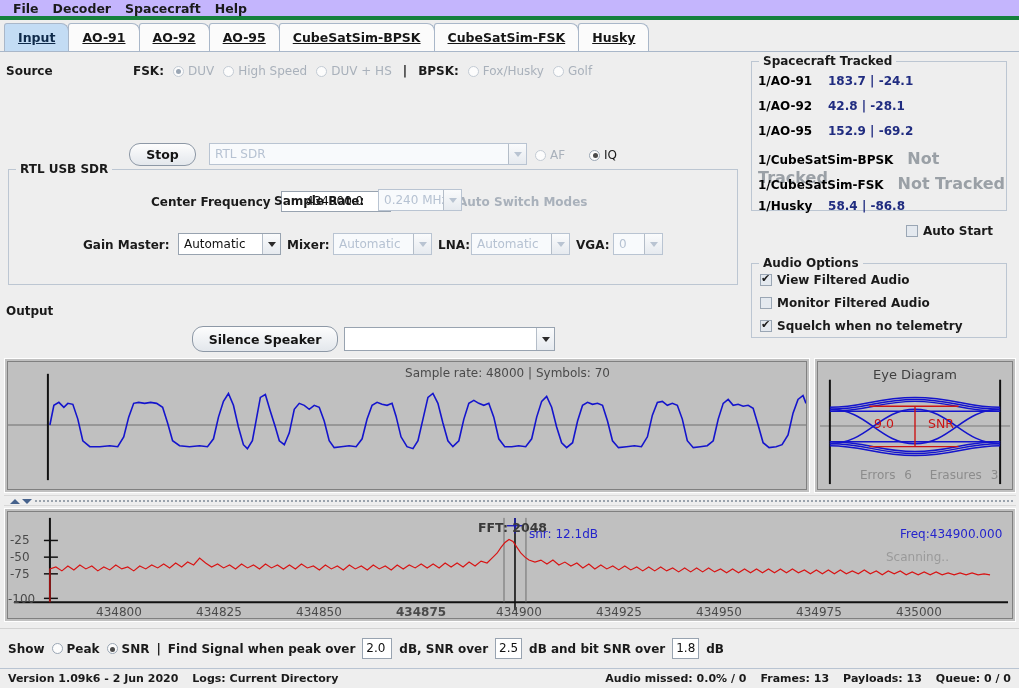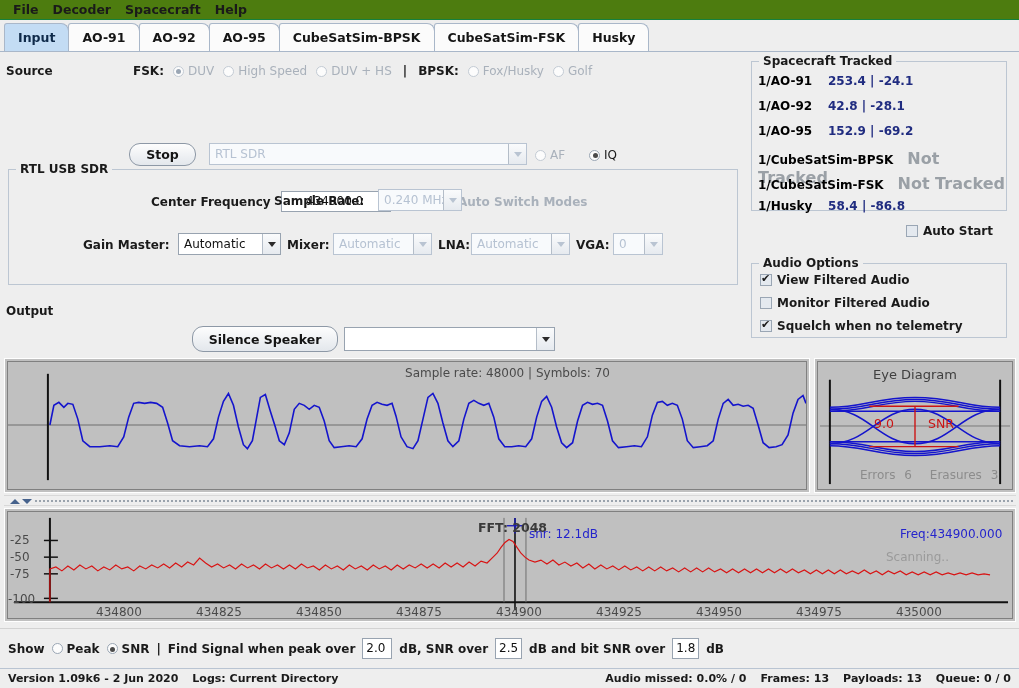--- a/index.html
+++ b/index.html
@@ -8,24 +8,24 @@
     width:1019px; height:688px;
     font-family:"DejaVu Sans","Liberation Sans",sans-serif;
     font-size:12px;
     background:#eeeeee;
     color:#000;
     overflow:hidden;
     position:relative;
   }
   
   #menubar {
-    height:20px; background:#4d7c0f;
+    height:20px; background:#c4b5fd;
     display:flex; align-items:center;
     padding-left:6px;
-    border-bottom:1px solid #15803d;
+    border-bottom:4px solid #15803d;
   }
   #menubar .menu-item {
     font-size:12.5px; font-weight:bold; color:#1a1a1a;
     padding:1px 7px; cursor:default;
   }
   
   #tabbar {
     position:relative;
     height:32px;
     background:#eeeeee;
@@ -38,20 +38,21 @@
     margin-right:-1px;
     padding:0 13px;
     display:flex; align-items:center; justify-content:center;
     font-size:12.5px; font-weight:bold; color:#151515;
     background:#fbfbfb;
     border:1px solid #a9b7c9;
     border-bottom:none;
     border-radius:3px 8px 0 0;
     cursor:default;
     white-space:nowrap;
+    text-decoration:underline;
   }
   .tab.active {
     background:#c3dcf4;
     border-color:#a9b7c9;
     color:#0f2a4a;
     border-radius:3px 8px 0 0;
   }
   
   #content { position:relative; height:calc(688px - 20px - 32px); background:#eeeeee; }
   .lbl { font-size:12px; font-weight:bold; color:#1a1a1a; }
@@ -276,21 +277,21 @@
   <div class="combo" style="position:absolute;left:344px;top:275px;width:211px;height:24px;">
     <span class="val"></span>
     <span class="arrow"></span>
   </div>
 
   <div class="group" style="left:751px;top:9px;width:256px;height:150px;background:#eeeeee;">
     <span class="gtitle">Spacecraft Tracked</span>
 
     <div style="position:absolute;left:6px;top:12px;">
       <span class="sctext">1/AO-91</span>
-      <span class="scval" style="margin-left:12px;">253.4 | -24.1</span>
+      <span class="scval" style="margin-left:12px;">183.7 | -24.1</span>
     </div>
     <div style="position:absolute;left:6px;top:37px;">
       <span class="sctext">1/AO-92</span>
       <span class="scval" style="margin-left:12px;">42.8 | -28.1</span>
     </div>
     <div style="position:absolute;left:6px;top:62px;">
       <span class="sctext">1/AO-95</span>
       <span class="scval" style="margin-left:12px;">152.9 | -69.2</span>
     </div>
     <div style="position:absolute;left:6px;top:87px;">
@@ -421,21 +422,21 @@
       </svg>
 
       <div style="position:absolute;left:2px;top:21px;font-size:12px;color:#4a4a4a;">-25</div>
       <div style="position:absolute;left:2px;top:38px;font-size:12px;color:#4a4a4a;">-50</div>
       <div style="position:absolute;left:2px;top:55px;font-size:12px;color:#4a4a4a;">-75</div>
       <div style="position:absolute;left:0px;top:80px;font-size:12px;color:#4a4a4a;">-100</div>
 
       <div style="position:absolute;left:88px;top:93px;font-size:12px;color:#4a4a4a;">434800</div>
       <div style="position:absolute;left:188px;top:93px;font-size:12px;color:#4a4a4a;">434825</div>
       <div style="position:absolute;left:288px;top:93px;font-size:12px;color:#4a4a4a;">434850</div>
-      <div style="position:absolute;left:388px;top:93px;font-size:12px;color:#4a4a4a;">434875</div>
+      <div style="position:absolute;left:388px;top:93px;font-size:12px;color:#4a4a4a;font-weight:bold;">434875</div>
       <div style="position:absolute;left:488px;top:93px;font-size:12px;color:#4a4a4a;">434900</div>
       <div style="position:absolute;left:588px;top:93px;font-size:12px;color:#4a4a4a;">434925</div>
       <div style="position:absolute;left:688px;top:93px;font-size:12px;color:#4a4a4a;">434950</div>
       <div style="position:absolute;left:788px;top:93px;font-size:12px;color:#4a4a4a;">434975</div>
       <div style="position:absolute;left:888px;top:93px;font-size:12px;color:#4a4a4a;">435000</div>
 
       <div style="position:absolute;left:470px;top:8px;font-size:12.5px;font-weight:bold;color:#3a3a3a;">FFT: 2048</div>
       <div style="position:absolute;left:521px;top:15px;font-size:12px;color:#2424cc;">snr: 12.1dB</div>
       <div style="position:absolute;left:892px;top:15px;font-size:12px;color:#2424cc;">Freq:434900.000</div>
       <div style="position:absolute;left:878px;top:38px;font-size:12px;color:#9a9a9a;">Scanning..</div>

